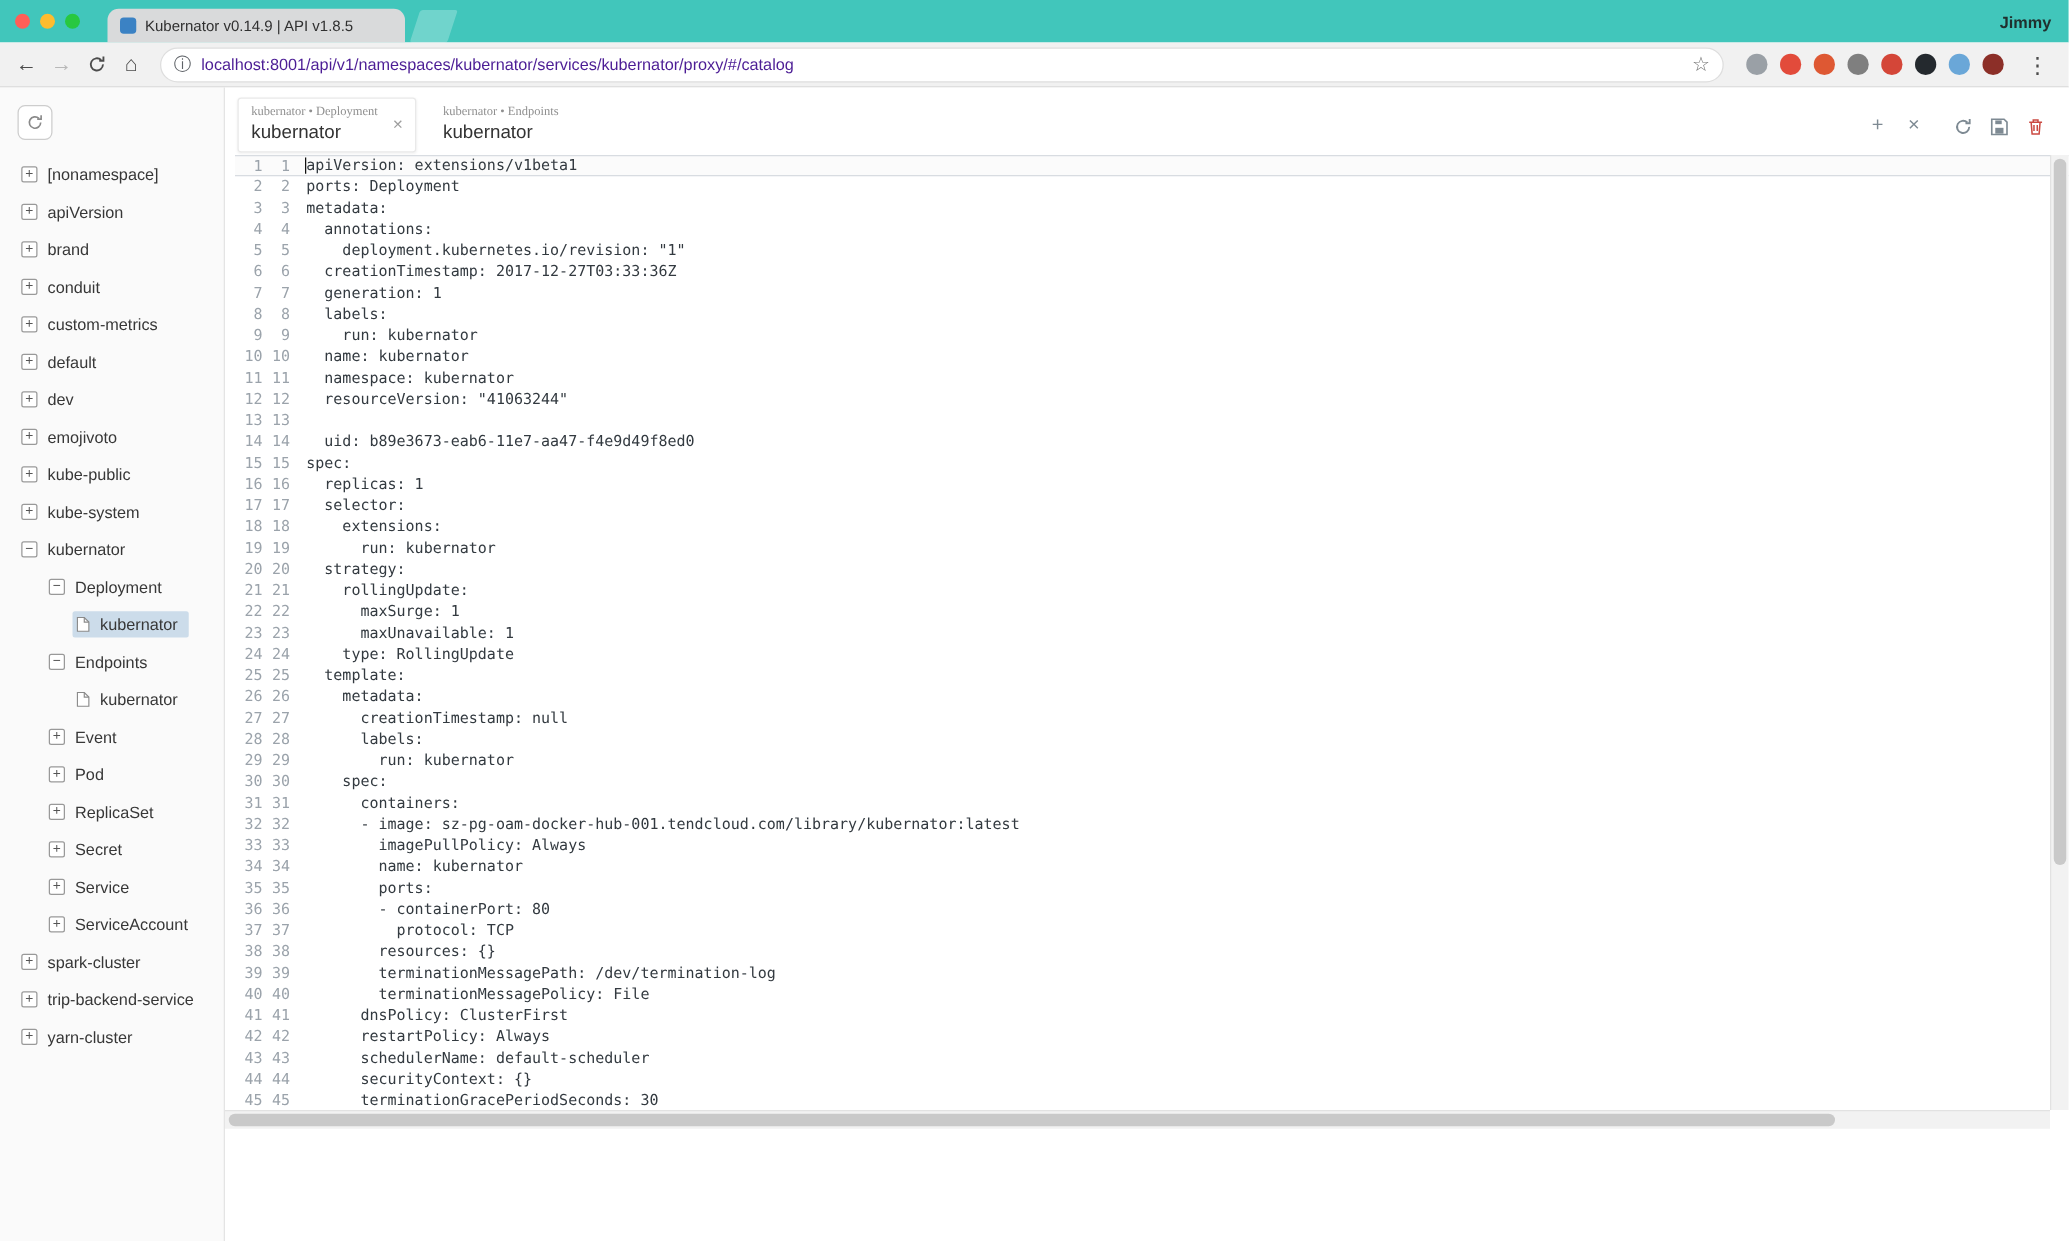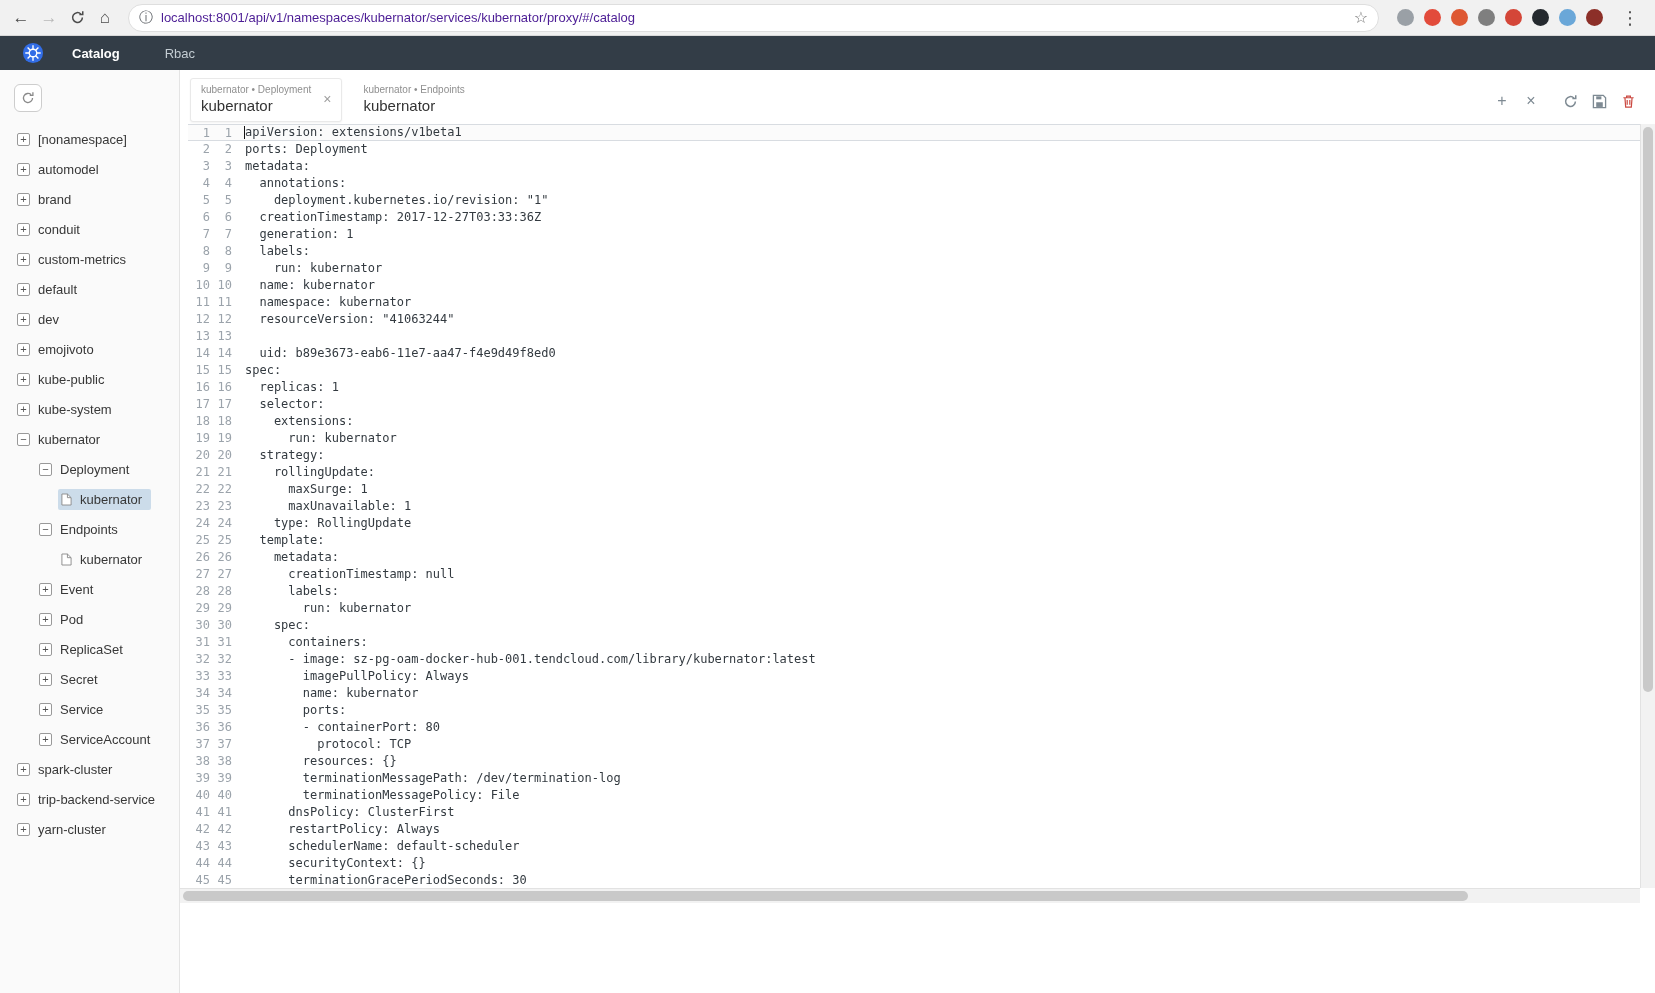--- a/index.html
+++ b/index.html
@@ -62,21 +62,21 @@
   .tree-label { }
 
   
   .main { flex:1; min-width:0; display:flex; flex-direction:column; background:#fff; }
   .tabstrip { height:54px; flex:none; position:relative; display:flex; align-items:flex-start; padding:8px 0 0 10px; }
   .doc-tabs { display:flex; }
   .doc-tab { margin-right:10px; padding:5px 10px 7px 10px; display:flex; align-items:flex-start;
              cursor:pointer; border:1px solid transparent; border-radius:3px; }
   .doc-tab.active { background:#fff; border-color:#e9e9e9; box-shadow:0 1px 2px rgba(0,0,0,.05); }
   .tab-texts { display:flex; flex-direction:column; }
-  .tab-meta { font-size:10px; color:#8f8f8f; }
+  .tab-meta { font-size:10px; color:#8f8f8f;font-family:Liberation Serif, serif; }
   .tab-title { font-size:15px; color:#333; margin-top:2px; }
   .tab-close { font-size:14px; color:#9e9e9e; margin-left:12px; align-self:center; cursor:pointer; }
   .tab-actions { position:absolute; right:18px; top:22px; display:flex; align-items:center; gap:11px; }
   .action-btn { background:none; border:none; width:18px; height:18px; display:flex; align-items:center;
                 justify-content:center; color:#7e8a93; cursor:pointer; font-size:16px; padding:0; }
   .action-btn.gap { margin-left:10px; }
   .action-btn.danger { color:#cb4a42; }
   .action-btn svg { display:block; }
 
   
@@ -95,20 +95,34 @@
   .hscroll { position:absolute; left:0; bottom:0; right:15px; height:15px; background:#f2f2f2;
              border-top:1px solid #e2e2e2; cursor:pointer; }
   .hthumb { position:absolute; left:3px; top:2px; height:10px; width:88%; background:#c9c9c9; border-radius:6px; }
   .below-editor { flex:1; background:#fff; }
 </style>
 </head>
 <body>
 
 <div class="window">
 
+  <header class="tabbar">
+    <div class="traffic">
+      <span class="light red"></span>
+      <span class="light yellow"></span>
+      <span class="light green"></span>
+    </div>
+    <div class="mac-tab">
+      <span class="favicon"></span>
+      <span class="mac-tab-title">Kubernator v0.14.9 | API v1.8.5</span>
+    </div>
+    <div class="newtab"></div>
+    <div class="tb-spacer"></div>
+    <div class="profile">Jimmy</div>
+  </header>
 
   <div class="toolbar">
     <span class="tb-icon">←</span>
     <span class="tb-icon disabled">→</span>
     <span class="tb-icon">
       <svg width="15" height="15" viewBox="0 0 16 16">
           <path d="M13.2 8a5.2 5.2 0 1 1-1.6-3.75" fill="none" stroke="currentColor" stroke-width="1.6"></path>
           <path d="M13.6 1.3v3.6H10" fill="none" stroke="currentColor" stroke-width="1.6"></path>
         </svg>
     </span>
@@ -124,53 +138,40 @@
         <span class="ext" style="background: rgb(222, 88, 51);"></span>
         <span class="ext" style="background: rgb(127, 127, 127);"></span>
         <span class="ext" style="background: rgb(212, 70, 56);"></span>
         <span class="ext" style="background: rgb(36, 41, 46);"></span>
         <span class="ext" style="background: rgb(106, 167, 216);"></span>
         <span class="ext" style="background: rgb(140, 47, 40);"></span>
       </div>
     <span class="menu-dots">⋮</span>
   </div>
 
-  <nav class="appbar">
-    <span class="k8s-logo">
-      <svg width="22" height="22" viewBox="0 0 24 24">
-          <circle cx="12" cy="12" r="11" fill="#326de6"></circle>
-          <g stroke="#fff" stroke-width="1.5" fill="none">
-            <circle cx="12" cy="12" r="4.1"></circle>
-            <path d="M12 3.6v4.3M12 16.1v4.3M3.6 12h4.3M16.1 12h4.3M6.1 6.1l3 3M17.9 6.1l-3 3M6.1 17.9l3-3M17.9 17.9l-3-3"></path>
-          </g>
-        </svg>
-    </span>
-    <span class="nav-item active">Catalog</span>
-    <span class="nav-item">Rbac</span>
-  </nav>
 
   <div class="app-body">
     <aside class="sidebar">
       <button class="refresh-btn">
         <svg width="14" height="14" viewBox="0 0 16 16">
             <path d="M13.2 8a5.2 5.2 0 1 1-1.6-3.75" fill="none" stroke="currentColor" stroke-width="1.5"></path>
             <path d="M13.6 1.3v3.6H10" fill="none" stroke="currentColor" stroke-width="1.5"></path>
           </svg>
       </button>
       <div class="tree">
           <div class="tree-row" style="padding-left: 14px;">
             <span class="tree-inner">
               <span class="tree-icon expander">+</span>
               <span class="tree-label">[nonamespace]</span>
             </span>
           </div>
           <div class="tree-row" style="padding-left: 14px;">
             <span class="tree-inner">
               <span class="tree-icon expander">+</span>
-              <span class="tree-label">automodel</span>
+              <span class="tree-label">apiVersion</span>
             </span>
           </div>
           <div class="tree-row" style="padding-left: 14px;">
             <span class="tree-inner">
               <span class="tree-icon expander">+</span>
               <span class="tree-label">brand</span>
             </span>
           </div>
           <div class="tree-row" style="padding-left: 14px;">
             <span class="tree-inner">

